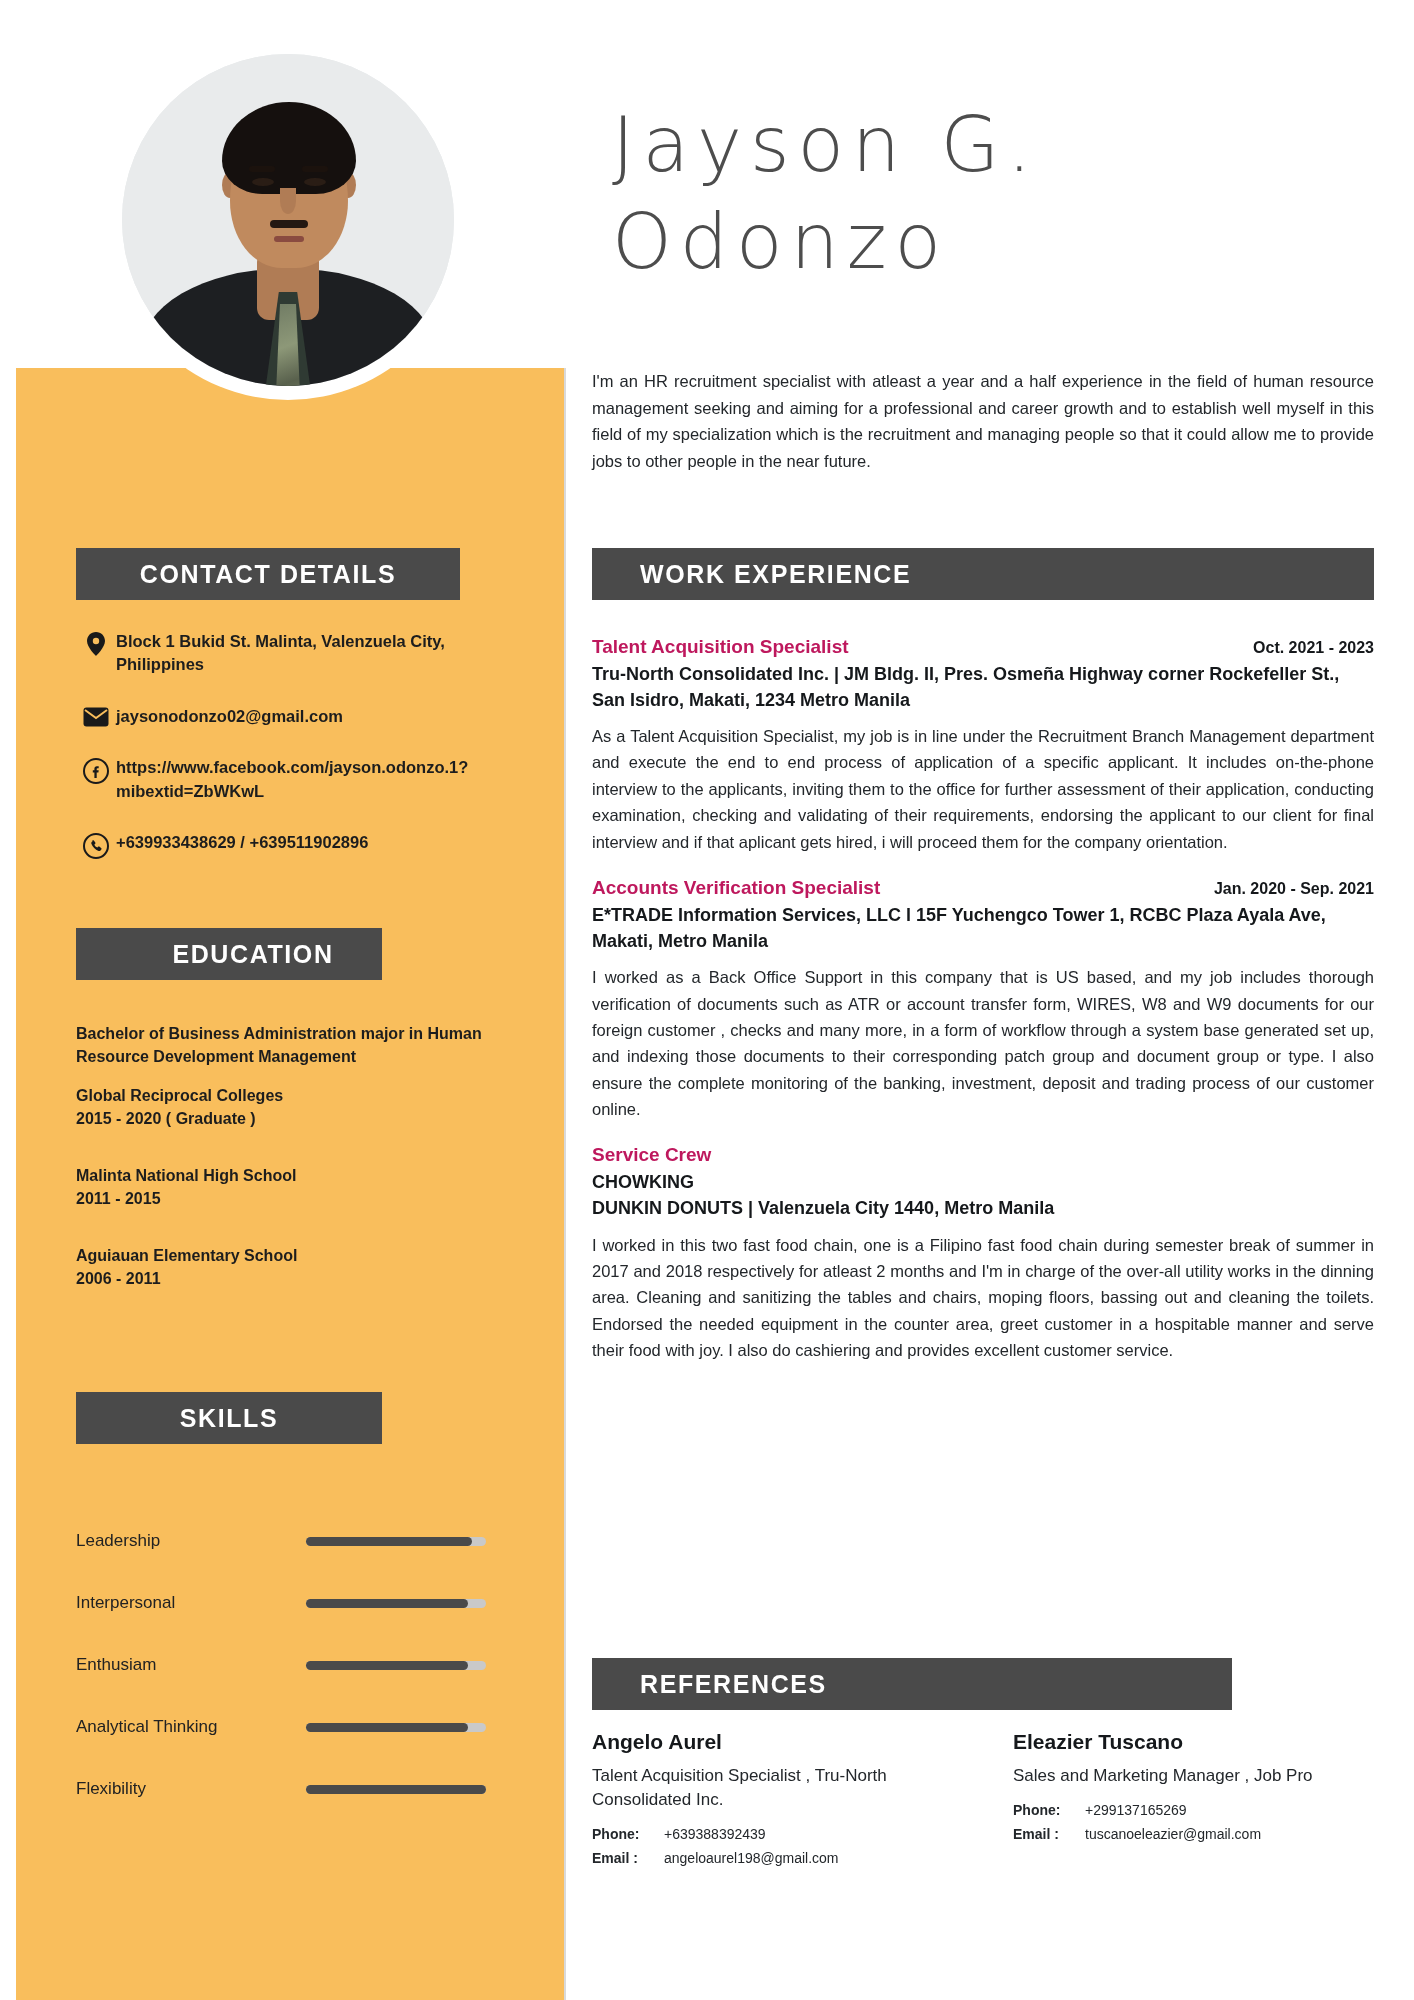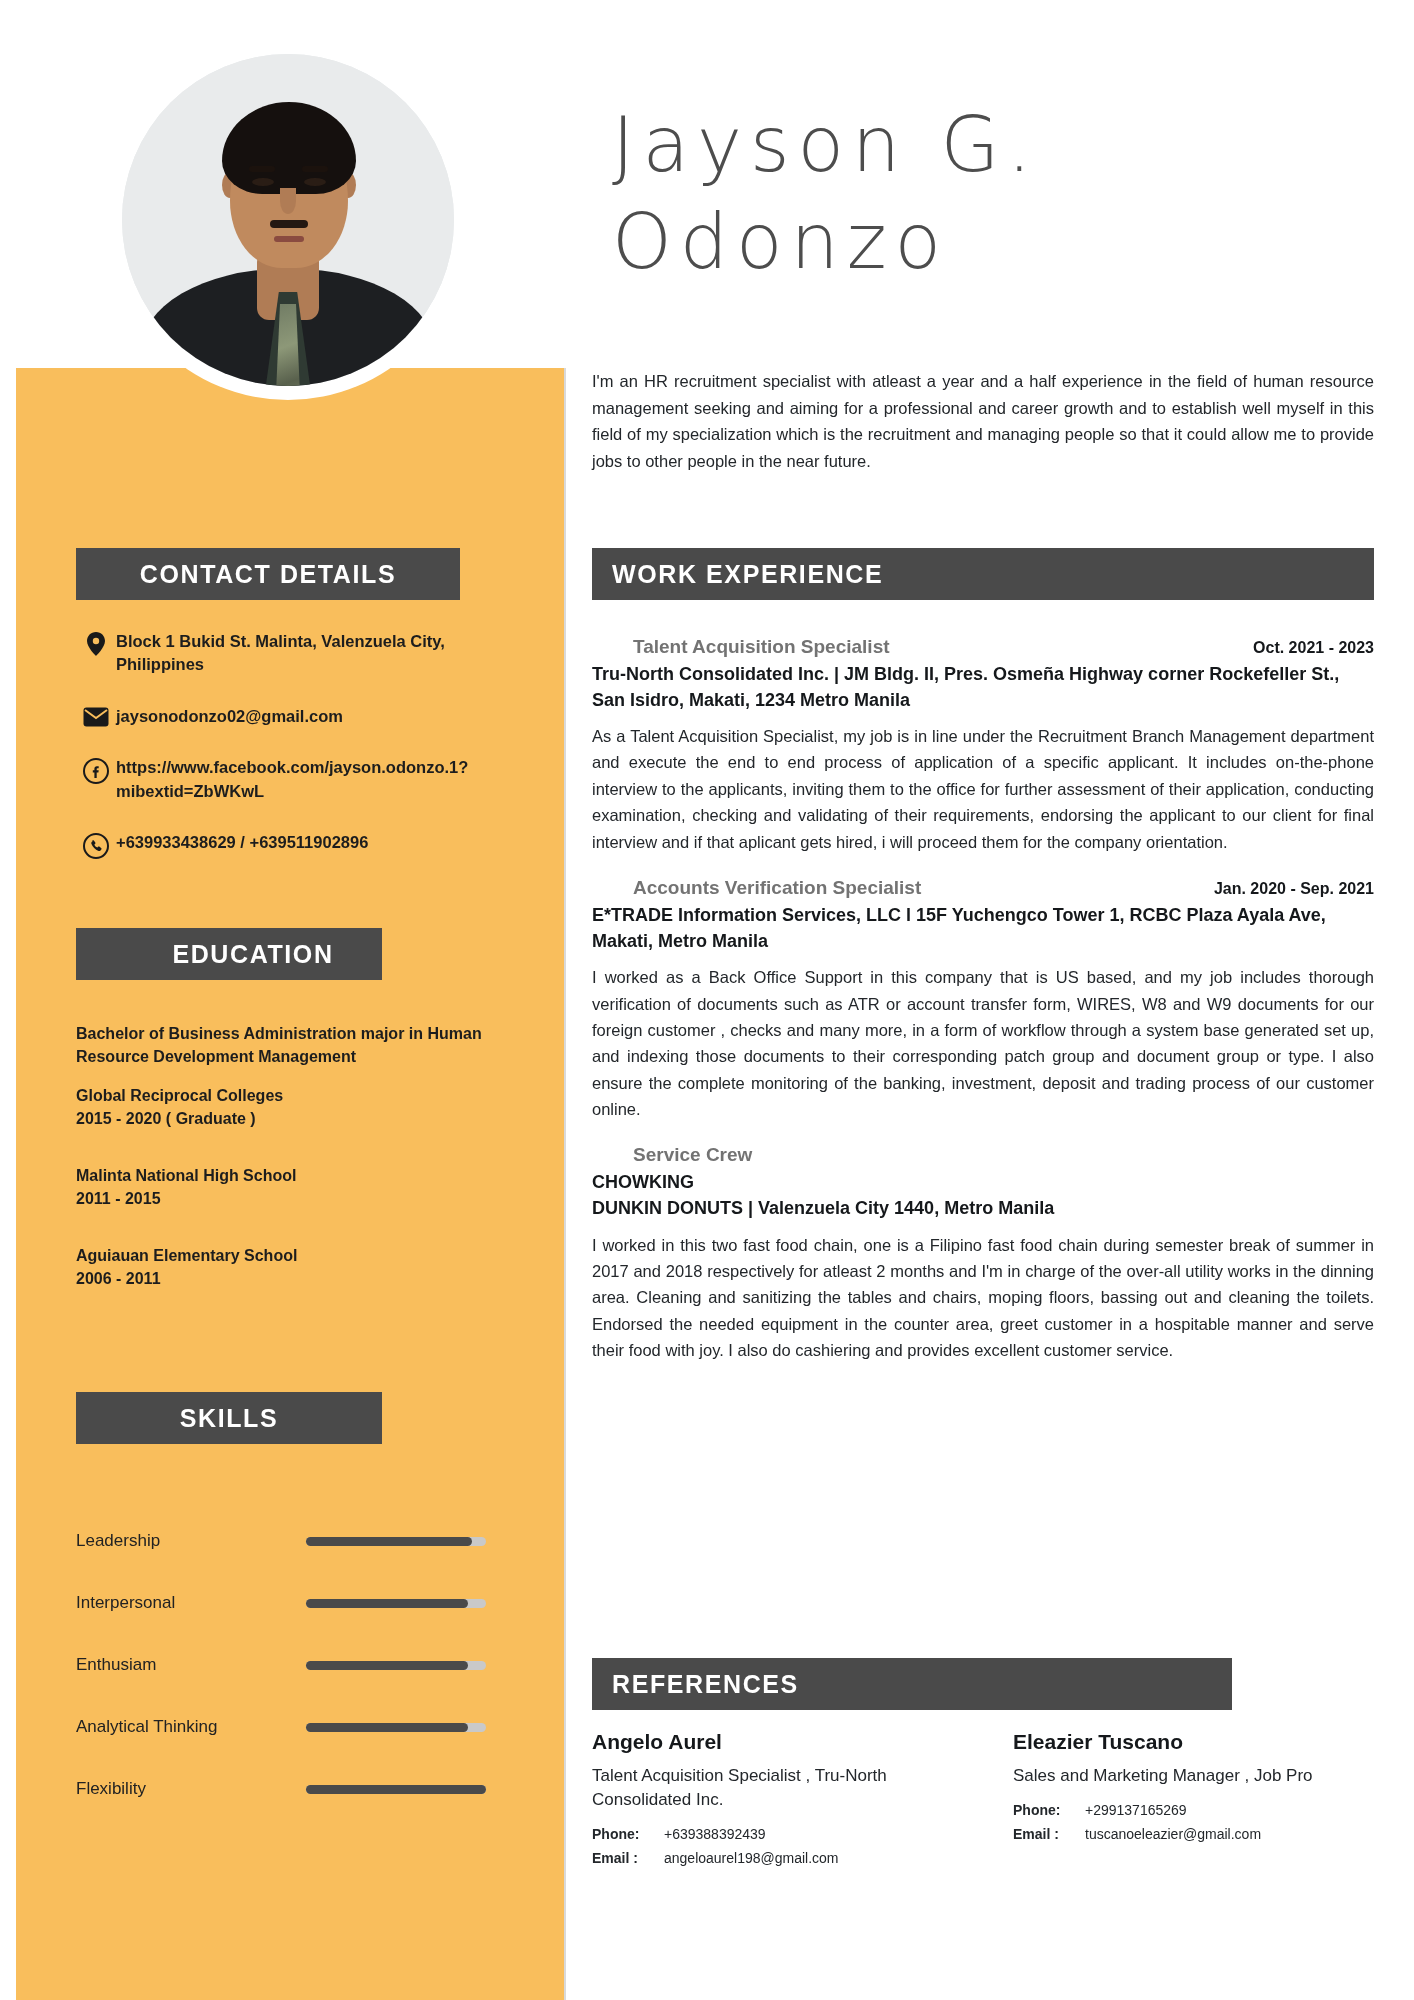--- a/index.html
+++ b/index.html
@@ -124,21 +124,21 @@
     display: flex;
     align-items: center;
     font-weight: bold;
     letter-spacing: 1.6px;
   }
   .bar-right {
     position: absolute;
     left: 592px;
     width: 782px;
     height: 52px;
-    padding-left: 20px;
+    padding-left: 48px;
     font-size: 25px;
   }
   .bar-left {
     margin: 0 auto;
     height: 52px;
     justify-content: center;
     font-size: 25px;
   }
 
   
@@ -162,21 +162,21 @@
   .s-row { display:flex; align-items:center; height: 62px; }
   .s-label { width: 230px; font-size: 17px; color:#222; }
   .s-track { position:relative; width: 180px; height: 9px; background:#c9c9c9; border-radius:5px; }
   .s-fill { position:absolute; left:0; top:0; height:9px; background:#4a4a4a; border-radius:5px; }
 
   
   .work-bar { top: 548px; }
   .work-body { position:absolute; left:592px; top:636px; width:782px; }
   .job { margin-bottom: 22px; }
   .job-head { display:flex; justify-content:space-between; align-items:baseline; }
-  .job-title { font-size: 19px; font-weight: bold; color:#737373;margin-left:41px; }
+  .job-title { font-size: 19px; font-weight: bold; color:#be185d; }
   .job-date { font-size: 16px; font-weight: bold; color:#15181b; white-space:nowrap; }
   .job-company { font-size: 18px; font-weight: bold; color:#15181b; line-height:1.42; margin-top:4px; }
   .job-desc { font-size: 16.5px; line-height:1.6; text-align: justify; color:#23272b; margin-top: 10px; }
 
   .ref-bar { top: 1658px; width: 640px; }
   .ref-body { position:absolute; left:592px; top:1730px; width:782px; display:flex; gap:60px; }
   .ref-card { width: 370px; }
   .ref-name { font-size: 21px; font-weight: bold; color:#15181b; margin-bottom: 10px; }
   .ref-role { font-size: 17px; line-height:1.42; color:#23272b; margin-bottom: 14px; }
   .ref-line { display:flex; font-size: 14px; margin-bottom: 8px; color:#23272b; }

